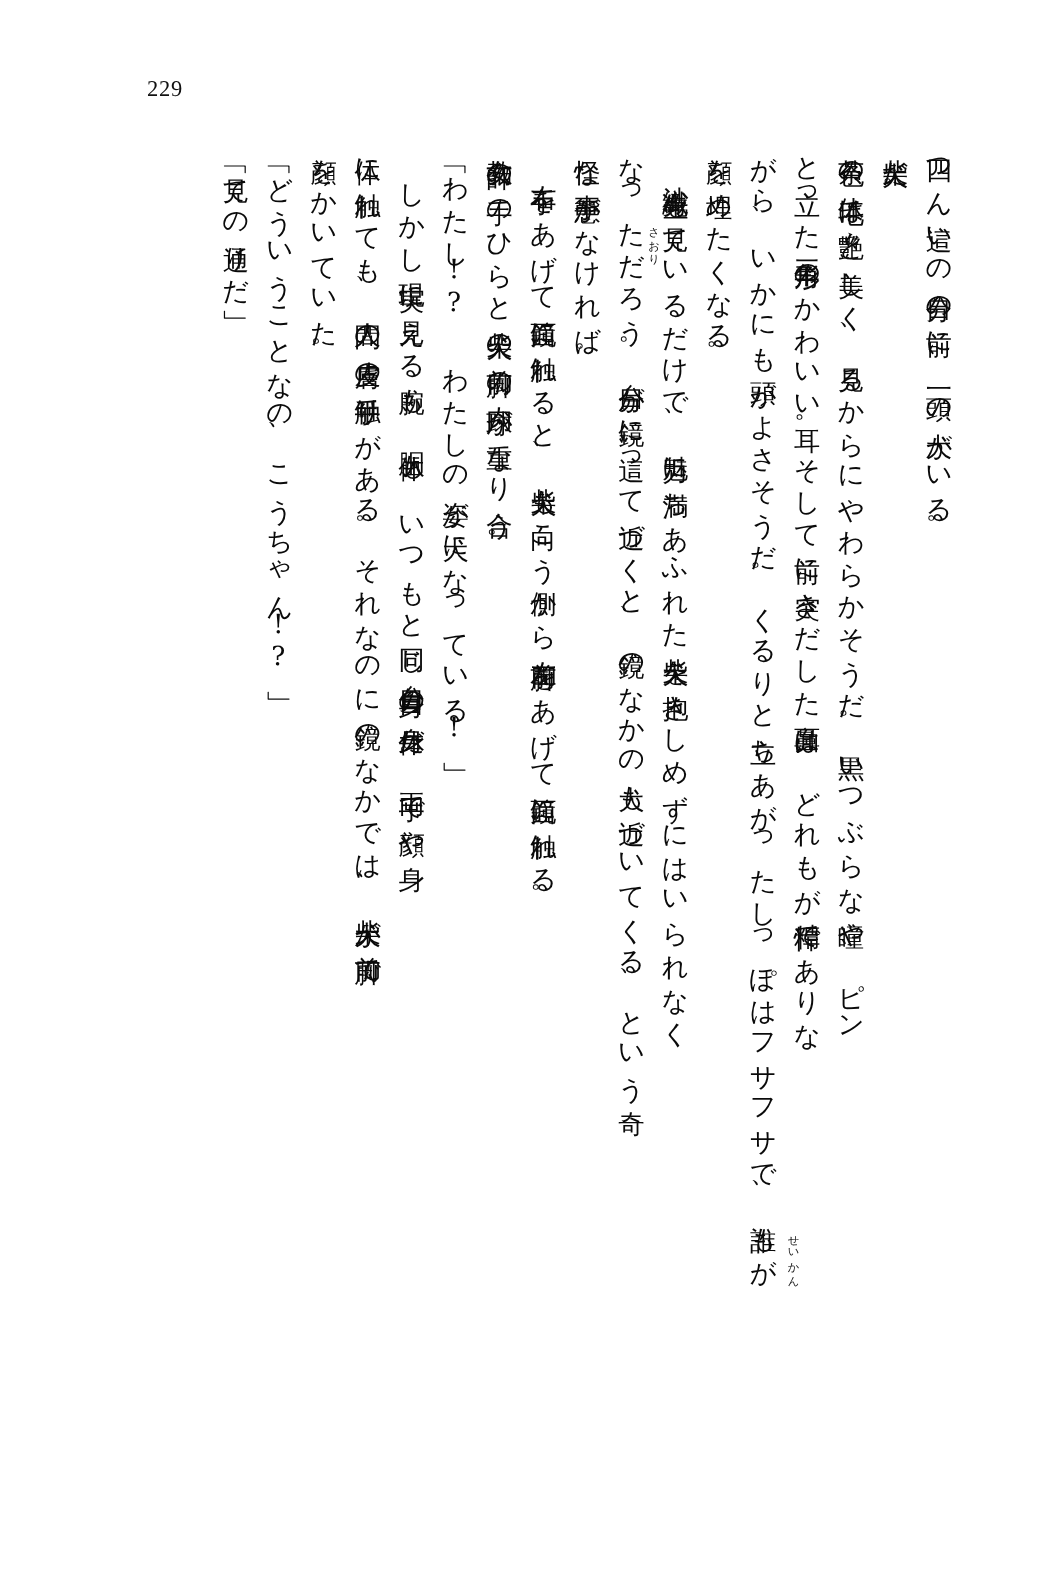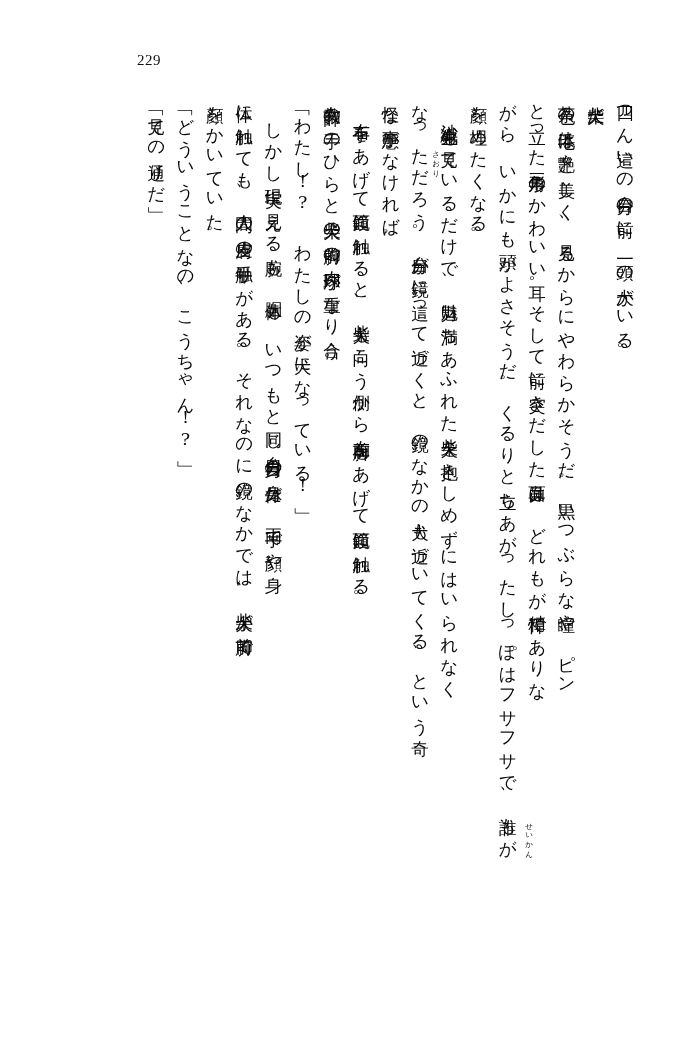--- a/index.html
+++ b/index.html
@@ -23,21 +23,20 @@
   }
 
   .page-number {
     position: absolute;
     top: 52px;
     left: 98px;
     font-size: 15px;
     font-family: "Liberation Serif", "DejaVu Serif", serif;
     letter-spacing: 0.5px;
     color: #111111;
-    margin-left: 39px;
   }
 
   
   .vtext {
     position: absolute;
     top: 92px;
     right: 62px;
     height: 880px;
     width: 580px;
     display: flex;

